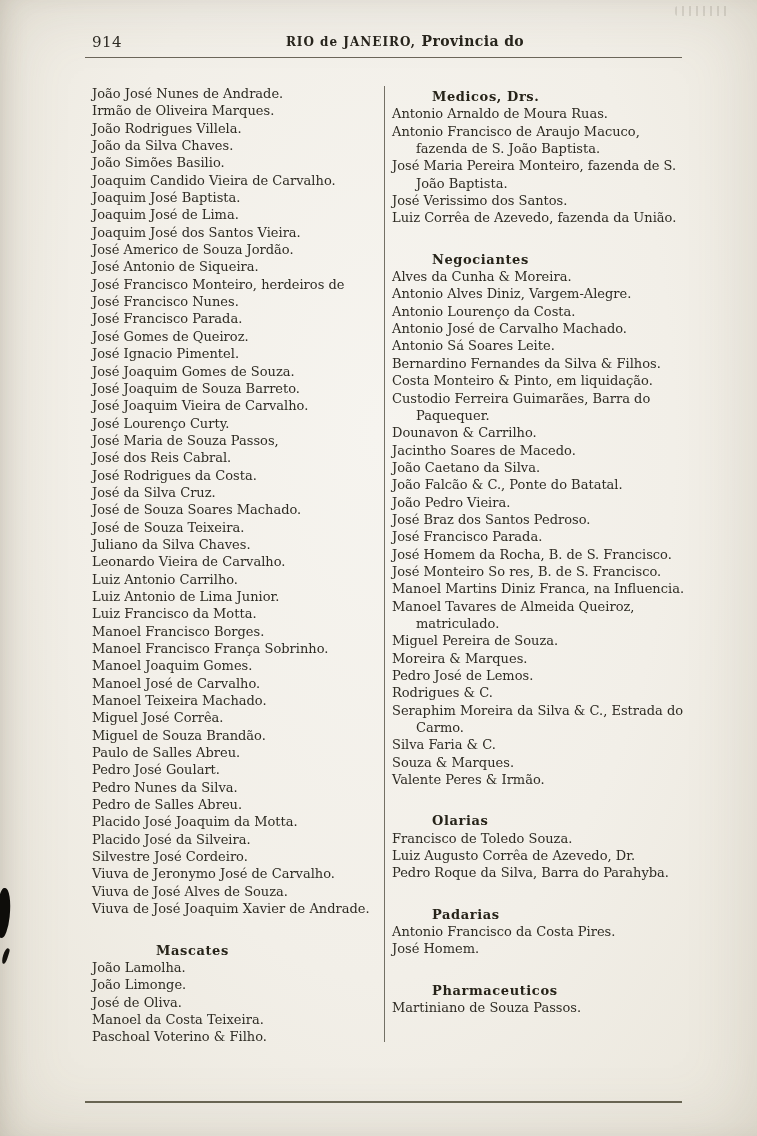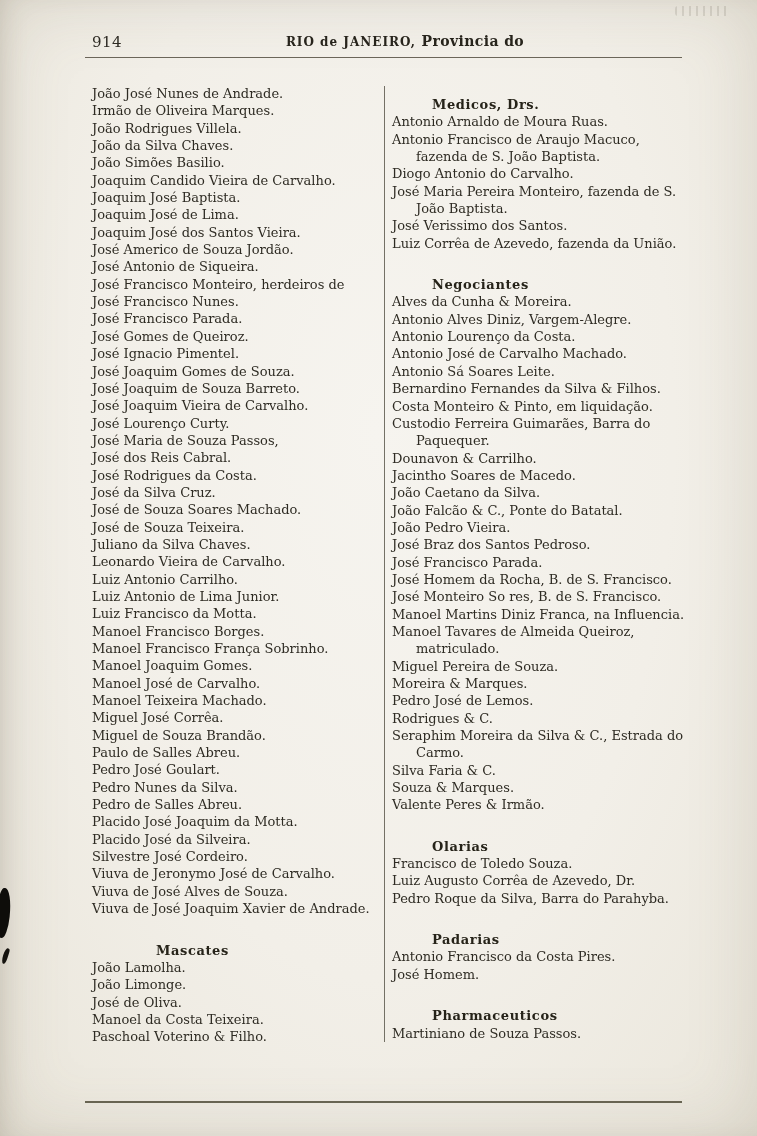--- a/index.html
+++ b/index.html
@@ -42,21 +42,21 @@
     font-size:13px;line-height:17.35px;
     padding-left:24px;text-indent:-24px;
     color:#2e2b23;
   }
   .section-heading{
     font-size:13px;line-height:17.35px;font-weight:bold;
     margin-top:24px;color:#262319;letter-spacing:0.6px;
   }
   .col-left .section-heading{margin-left:64px;}
   .col-right .section-heading{margin-left:40px;}
-  .column > .section-heading:first-child{margin-top:11px;}
+  .column > .section-heading:first-child{margin-top:3px;}
   .ink-blob{
     position:absolute;left:-3px;top:888px;width:13px;height:50px;
     background:#0e0d0a;border-radius:45% 70% 55% 60%;
     transform:rotate(6deg);
   }
   .ink-mark-small{
     position:absolute;left:3px;top:948px;width:5px;height:16px;
     background:#15130e;border-radius:60% 40% 50% 70%;
     transform:rotate(18deg);
   }
@@ -136,21 +136,20 @@
       <div class="entry">Manoel da Costa Teixeira.</div>
       <div class="entry">Paschoal Voterino &amp; Filho.</div>
     </div>
 
   <div class="col-divider"></div>
 
   <div class="column col-right">
       <div class="section-heading">Medicos, Drs.</div>
       <div class="entry">Antonio Arnaldo de Moura Ruas.</div>
       <div class="entry">Antonio Francisco de Araujo Macuco, fazenda de S. João Baptista.</div>
-      <div class="entry">Diogo Antonio do Carvalho.</div>
       <div class="entry">José Maria Pereira Monteiro, fazenda de S. João Baptista.</div>
       <div class="entry">José Verissimo dos Santos.</div>
       <div class="entry">Luiz Corrêa de Azevedo, fazenda da União.</div>
       <div class="section-heading">Negociantes</div>
       <div class="entry">Alves da Cunha &amp; Moreira.</div>
       <div class="entry">Antonio Alves Diniz, Vargem-Alegre.</div>
       <div class="entry">Antonio Lourenço da Costa.</div>
       <div class="entry">Antonio José de Carvalho Machado.</div>
       <div class="entry">Antonio Sá Soares Leite.</div>
       <div class="entry">Bernardino Fernandes da Silva &amp; Filhos.</div>

